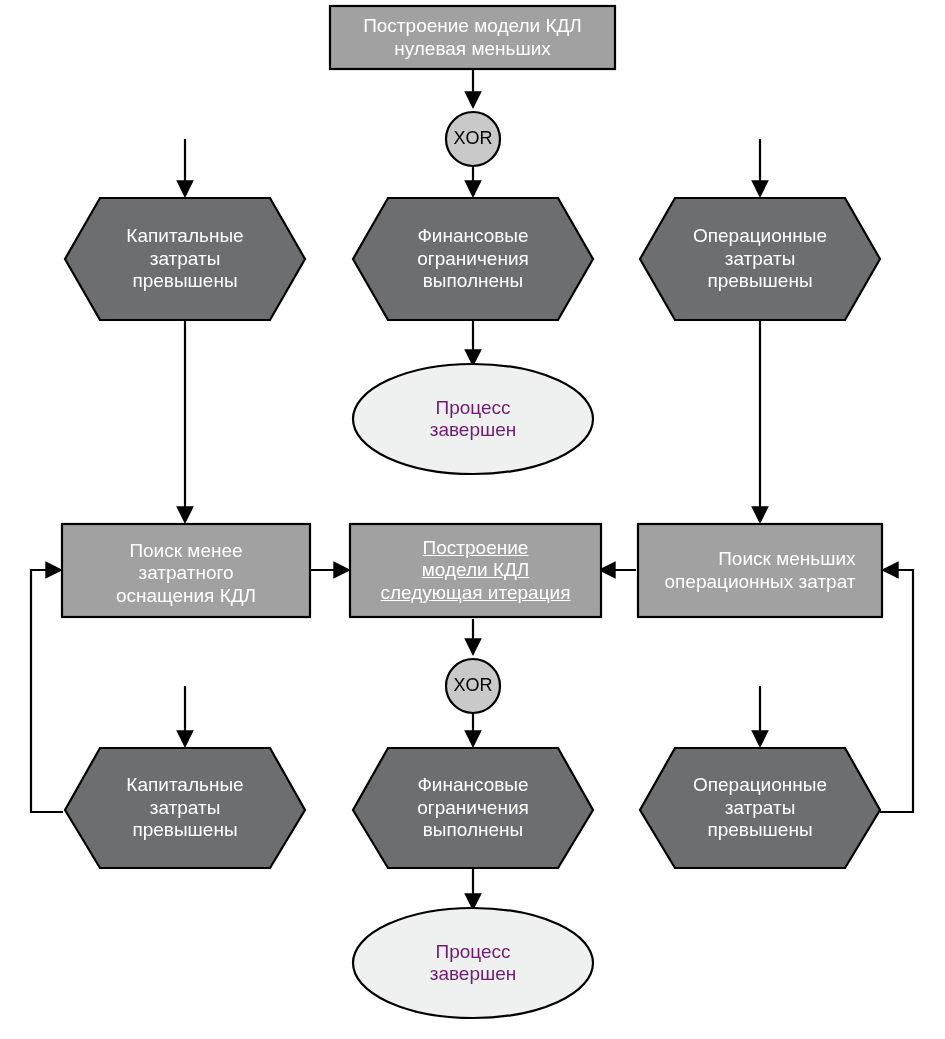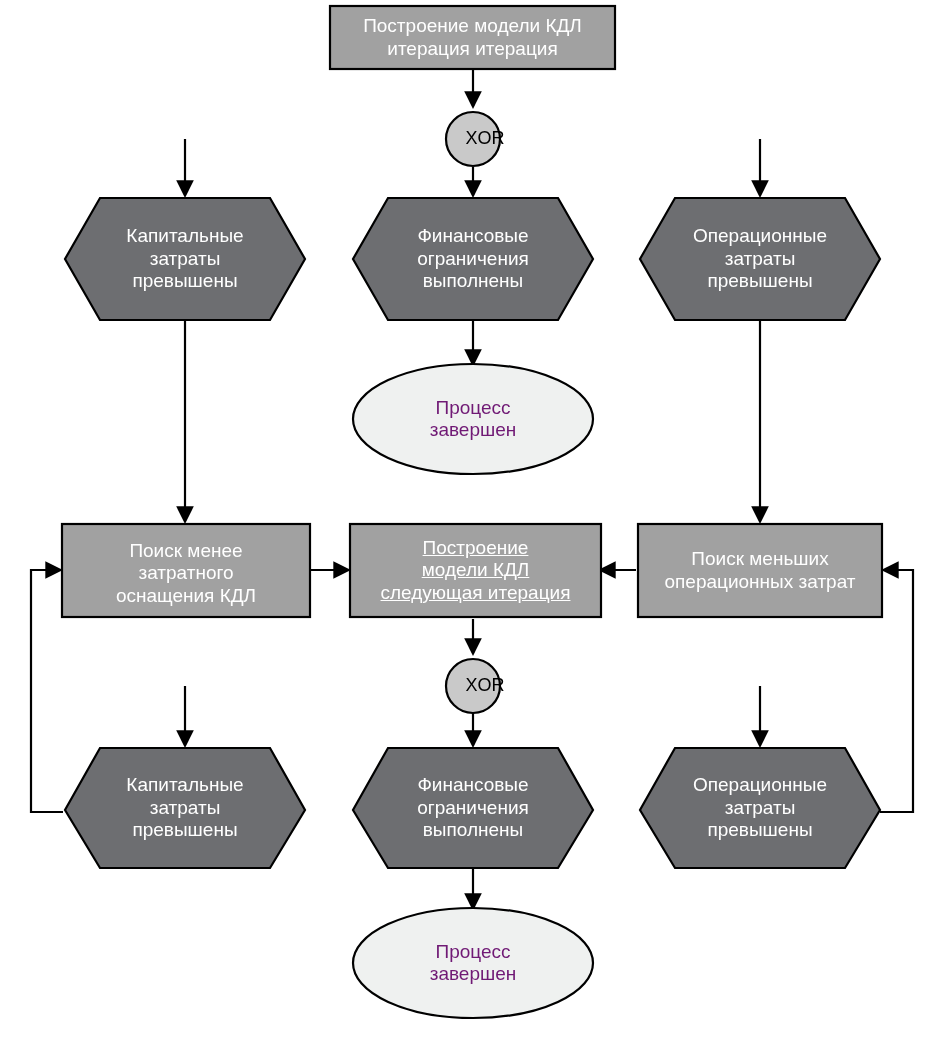--- a/index.html
+++ b/index.html
@@ -39,21 +39,20 @@
     color: #ffffff;
     font-size: 19px;
   }
   .lbl-black {
     color: #701a75;
     font-size: 19px;
   }
   .lbl-xor {
     color: #000000;
     font-size: 18px;
-    margin-left: 12px;
   }
 </style>
 </head>
 <body>
 
 <div id="diagram-root">
 
   <svg id="flow-svg" viewBox="0 0 945 1039" xmlns="http://www.w3.org/2000/svg">
     <defs>
       <marker id="arrow" viewBox="0 0 12 12" refX="10" refY="6" markerWidth="8" markerHeight="8" orient="auto-start-reverse">
@@ -113,21 +112,21 @@
     <circle cx="473" cy="686" r="27" fill="#c9c9c9" stroke="#000000" stroke-width="2.2"></circle>
 
     <polygon points="100,748 270,748 305,810 270,868 100,868 65,810" fill="#6d6e71" stroke="#000000" stroke-width="2.2"></polygon>
     <polygon points="388,748 558,748 593,810 558,868 388,868 353,810" fill="#6d6e71" stroke="#000000" stroke-width="2.2"></polygon>
     <polygon points="675,748 845,748 880,810 845,868 675,868 640,810" fill="#6d6e71" stroke="#000000" stroke-width="2.2"></polygon>
 
     <ellipse cx="473" cy="963" rx="120" ry="55" fill="#eff1f0" stroke="#000000" stroke-width="2.2"></ellipse>
   </svg>
 
   <div class="node-label lbl-white" style="left:330px; top:6px; width:285px; height:63px;">Построение модели КДЛ
-итерация итерация</div>
+нулевая меньших</div>
 
   <div class="node-label lbl-xor" style="left:446px; top:112px; width:54px; height:54px;">XOR</div>
 
   <div class="node-label lbl-white" style="left:65px; top:198px; width:240px; height:122px;">Капитальные
 затраты
 превышены</div>
   <div class="node-label lbl-white" style="left:353px; top:198px; width:240px; height:122px;">Финансовые
 ограничения
 выполнены</div>
   <div class="node-label lbl-white" style="left:640px; top:198px; width:240px; height:122px;">Операционные
@@ -136,21 +135,21 @@
 
   <div class="node-label lbl-black" style="left:353px; top:364px; width:240px; height:110px;">Процесс
 завершен</div>
 
   <div class="node-label lbl-white" style="left:62px; top:524px; width:248px; height:99px;">Поиск менее
 затратного
 оснащения КДЛ</div>
   <div class="node-label lbl-white" style="left:350px; top:524px; width:251px; height:93px;text-decoration:underline;">Построение
 модели КДЛ
 следующая итерация</div>
-  <div class="node-label lbl-white" style="left:638px; top:524px; width:244px; height:93px;">Поиск меньших
+  <div class="node-label lbl-white" style="left:638px; top:524px; width:244px; height:93px;text-align:right;">Поиск меньших
 операционных затрат</div>
 
   <div class="node-label lbl-xor" style="left:446px; top:659px; width:54px; height:54px;">XOR</div>
 
   <div class="node-label lbl-white" style="left:65px; top:748px; width:240px; height:120px;">Капитальные
 затраты
 превышены</div>
   <div class="node-label lbl-white" style="left:353px; top:748px; width:240px; height:120px;">Финансовые
 ограничения
 выполнены</div>

